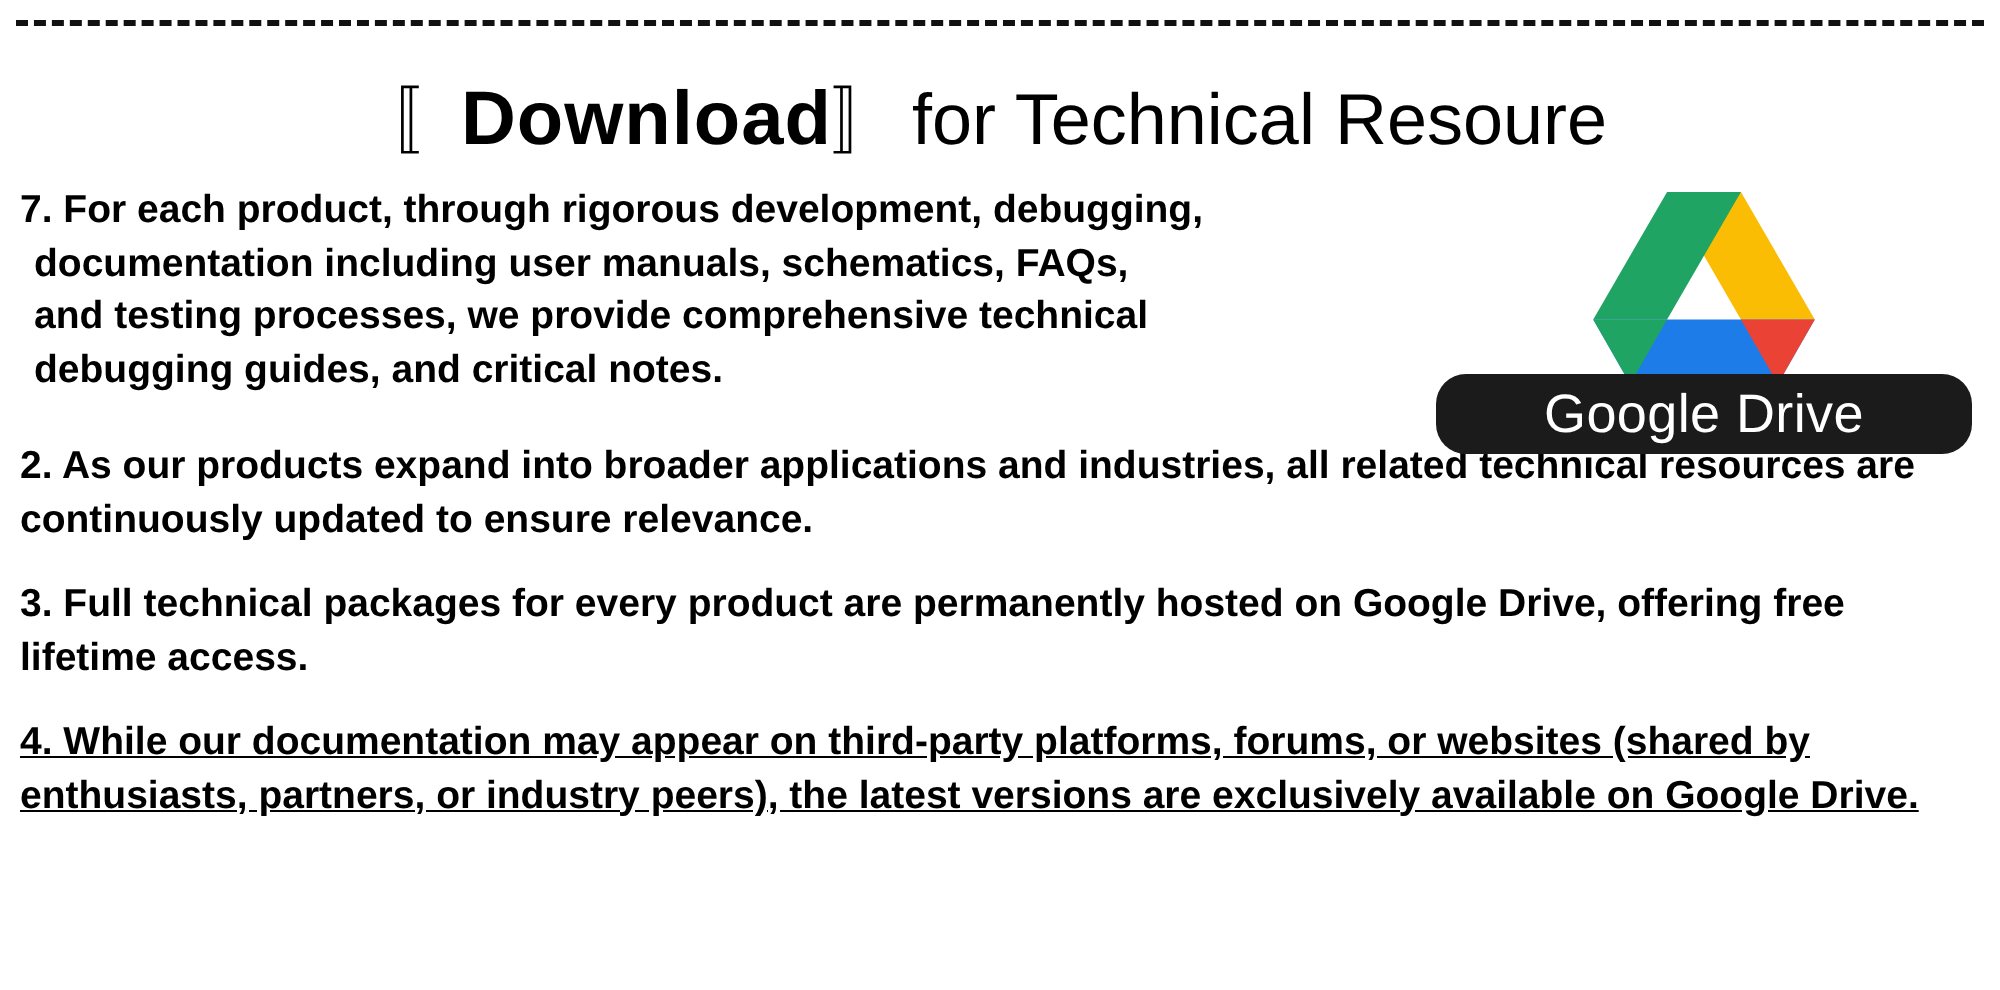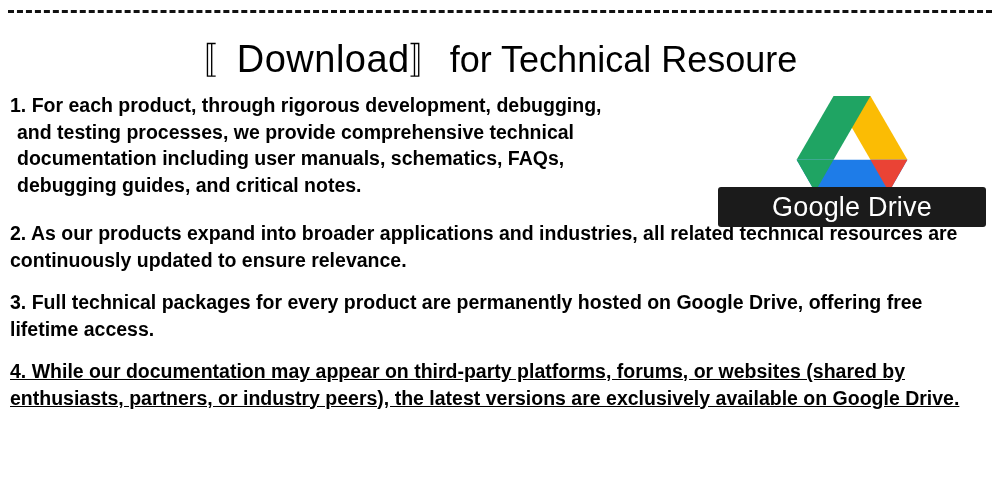--- a/index.html
+++ b/index.html
@@ -36,21 +36,21 @@
     text-align: center;
     white-space: nowrap;
   }
   .bracket {
     font-size: 34px;
     font-weight: 400;
     vertical-align: 2px;
   }
   .title-main {
     font-size: 38px;
-    font-weight: normal;
+    font-weight: bold;
     letter-spacing: 0.5px;
     margin-top: 18px;
   }
   .title-sub {
     font-size: 36px;
     font-weight: 400;
     padding-left: 6px;
   }
   .body-list {
     position: absolute;
@@ -99,21 +99,21 @@
     width: 112px;
     height: 96px;
   }
   .drive-wordmark {
     position: absolute;
     top: 91px;
     left: 0;
     width: 268px;
     height: 40px;
     background: #1b1b1b;
-    border-radius: 3px;
+    border-radius: 15px;
     color: #ffffff;
     font-size: 27px;
     line-height: 40px;
     text-align: center;
     letter-spacing: 0.2px;
   }
 </style>
 </head>
 <body>
 
@@ -121,23 +121,23 @@
 
   <div class="top-rule"></div>
 
   <div class="title-row">
     <span class="bracket">〚</span><span class="title-main">Download</span><span class="bracket">〛</span><span class="title-sub">for Technical Resoure</span>
   </div>
 
   <div class="body-list">
 
     <div class="para p1">
-      <span class="ln">1. For each product, through rigorous development, debugging,</span>
+      <span class="ln">7. For each product, through rigorous development, debugging,</span>
+      <span class="ln indent">documentation including user manuals, schematics, FAQs,</span>
       <span class="ln indent">and testing processes, we provide comprehensive technical</span>
-      <span class="ln indent">documentation including user manuals, schematics, FAQs,</span>
       <span class="ln indent">debugging guides, and critical notes.</span>
     </div>
 
     <div class="para p2">2. As our products expand into broader applications and industries, all related technical resources are continuously updated to ensure relevance.</div>
 
     <div class="para p3">3. Full technical packages for every product are permanently hosted on Google Drive, offering free lifetime access.</div>
 
     <div class="para p4">4. While our documentation may appear on third-party platforms, forums, or websites (shared by enthusiasts, partners, or industry peers), the latest versions are exclusively available on Google Drive.</div>
 
   </div>

